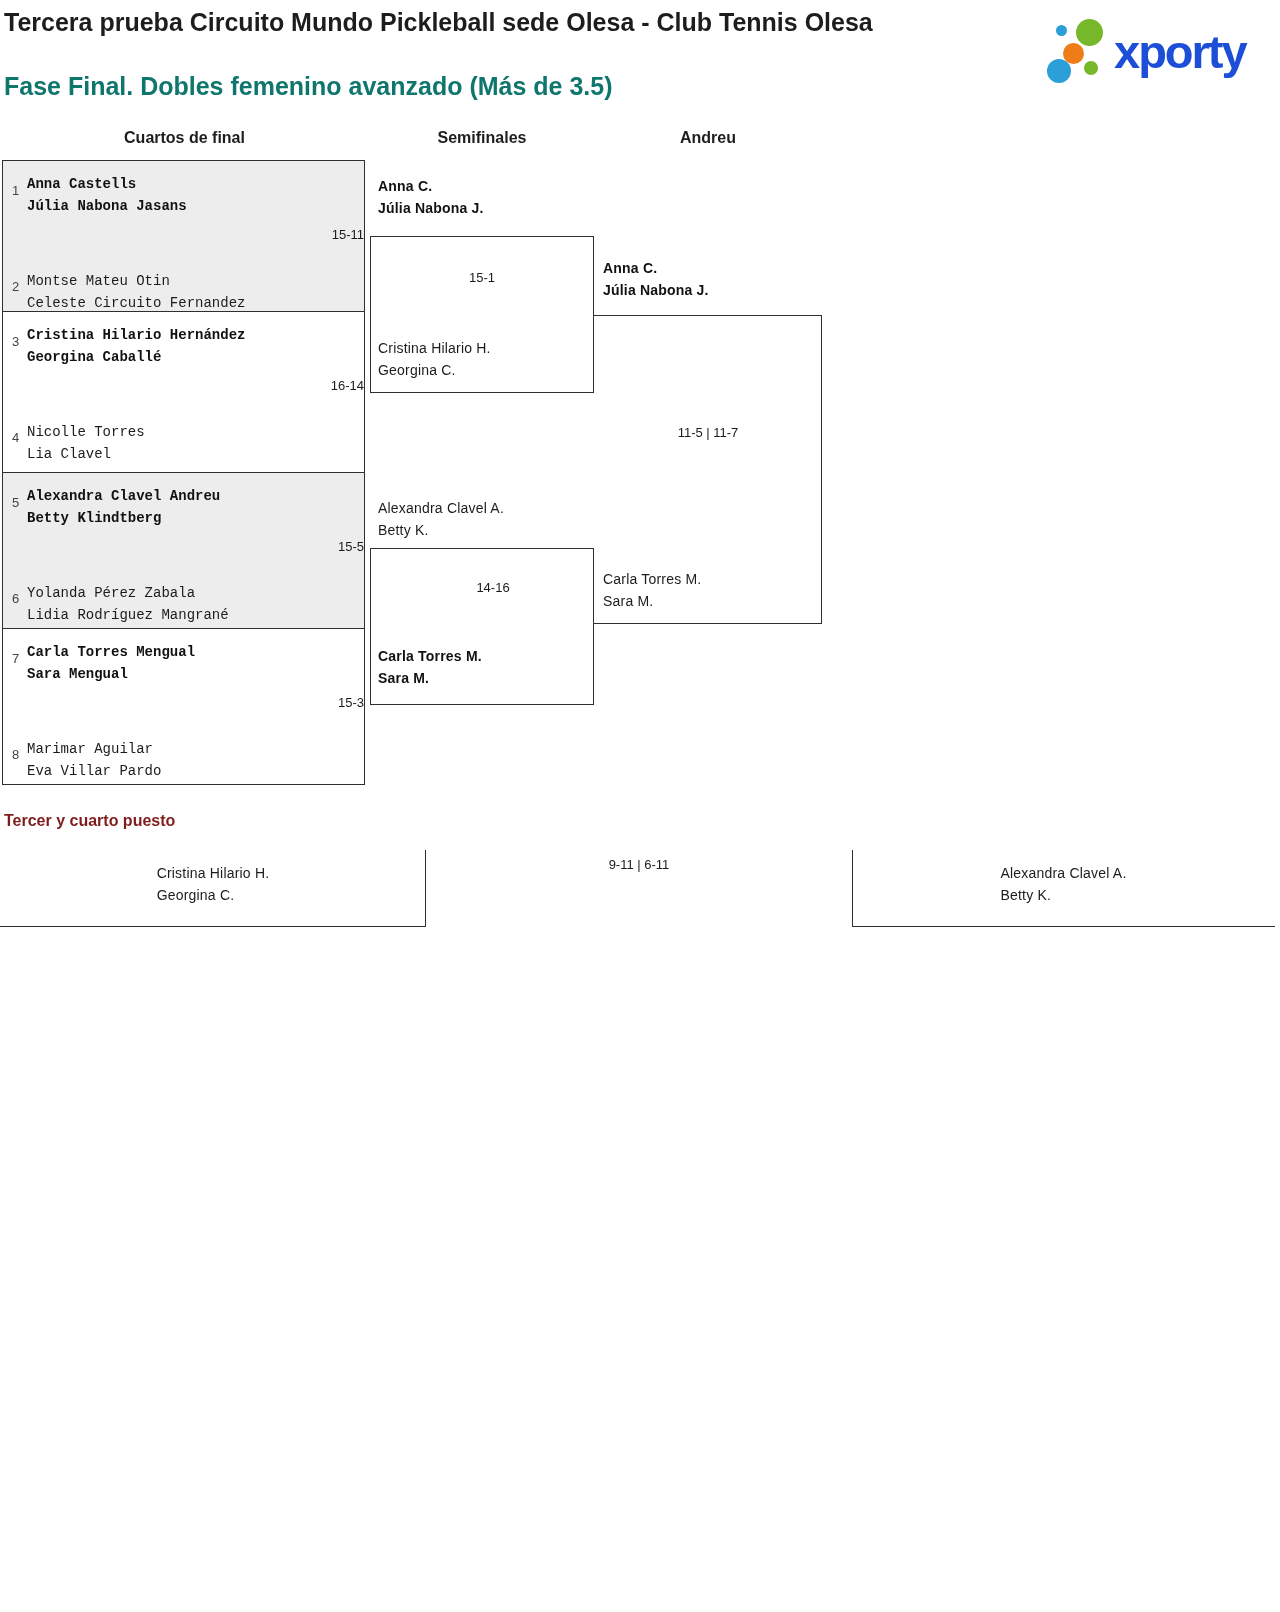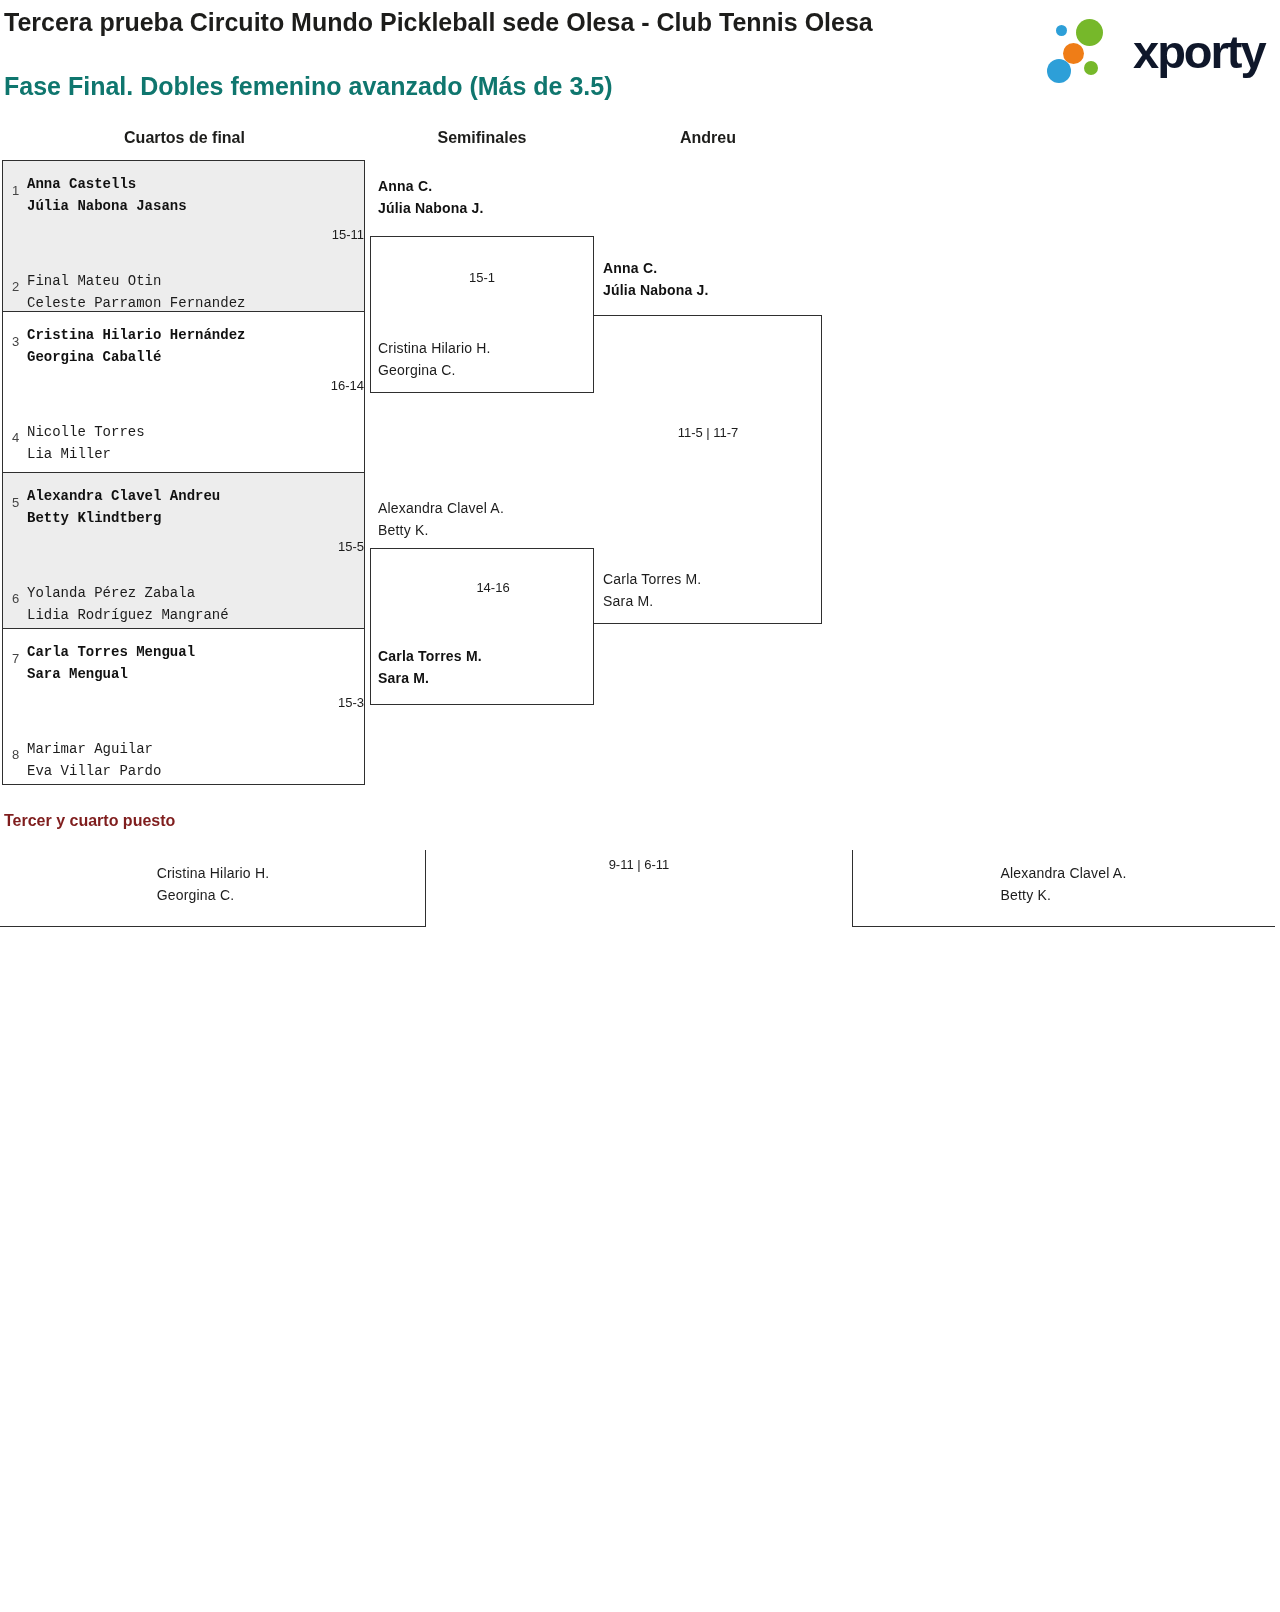--- a/index.html
+++ b/index.html
@@ -14,21 +14,21 @@
 
   
   .logo{position:absolute;left:1040px;top:12px;width:240px;height:84px;cursor:pointer;}
   .dot{position:absolute;border-radius:50%;}
   .dot.blue-s {left:16px;top:13px;width:11px;height:11px;background:#2d9fd8;}
   .dot.green-b{left:36px;top:7px;width:27px;height:27px;background:#76b82a;}
   .dot.orange {left:23px;top:31px;width:21px;height:21px;background:#ef7d17;}
   .dot.blue-b {left:7px;top:47px;width:24px;height:24px;background:#2d9fd8;}
   .dot.green-s{left:44px;top:49px;width:14px;height:14px;background:#76b82a;}
   .logo-word{position:absolute;left:74px;top:16px;font-size:47px;line-height:48px;font-weight:700;
-             letter-spacing:-2px;color:#0f172a;margin-left:19px;}
+             letter-spacing:-2px;color:#1d4ed8;}
 
   
   .round-h{position:absolute;top:129px;font-size:16px;font-weight:700;text-align:center;color:#1d1d1b;}
   .rh-qf{left:2px;width:365px;}
   .rh-sf{left:370px;width:224px;}
   .rh-f {left:594px;width:228px;}
 
   
   .qf-col{position:absolute;left:2px;top:160px;width:363px;}
   .match{position:relative;border:1px solid #2f2f2f;box-sizing:border-box;}
@@ -101,36 +101,36 @@
 
     <div class="match m1">
       <span class="seed s1">1</span>
       <div class="team t1 bold">
         <div>Anna Castells</div>
         <div>Júlia Nabona Jasans</div>
       </div>
       <div class="score">15-11</div>
       <span class="seed s2">2</span>
       <div class="team t2">
-        <div>Final Mateu Otin</div>
-        <div>Celeste Parramon Fernandez</div>
+        <div>Montse Mateu Otin</div>
+        <div>Celeste Circuito Fernandez</div>
       </div>
     </div>
 
     <div class="match m2">
       <span class="seed s1">3</span>
       <div class="team t1 bold">
         <div>Cristina Hilario Hernández</div>
         <div>Georgina Caballé</div>
       </div>
       <div class="score">16-14</div>
       <span class="seed s2">4</span>
       <div class="team t2">
         <div>Nicolle Torres</div>
-        <div>Lia Miller</div>
+        <div>Lia Clavel</div>
       </div>
     </div>
 
     <div class="match m3">
       <span class="seed s1">5</span>
       <div class="team t1 bold">
         <div>Alexandra Clavel Andreu</div>
         <div>Betty Klindtberg</div>
       </div>
       <div class="score">15-5</div>

